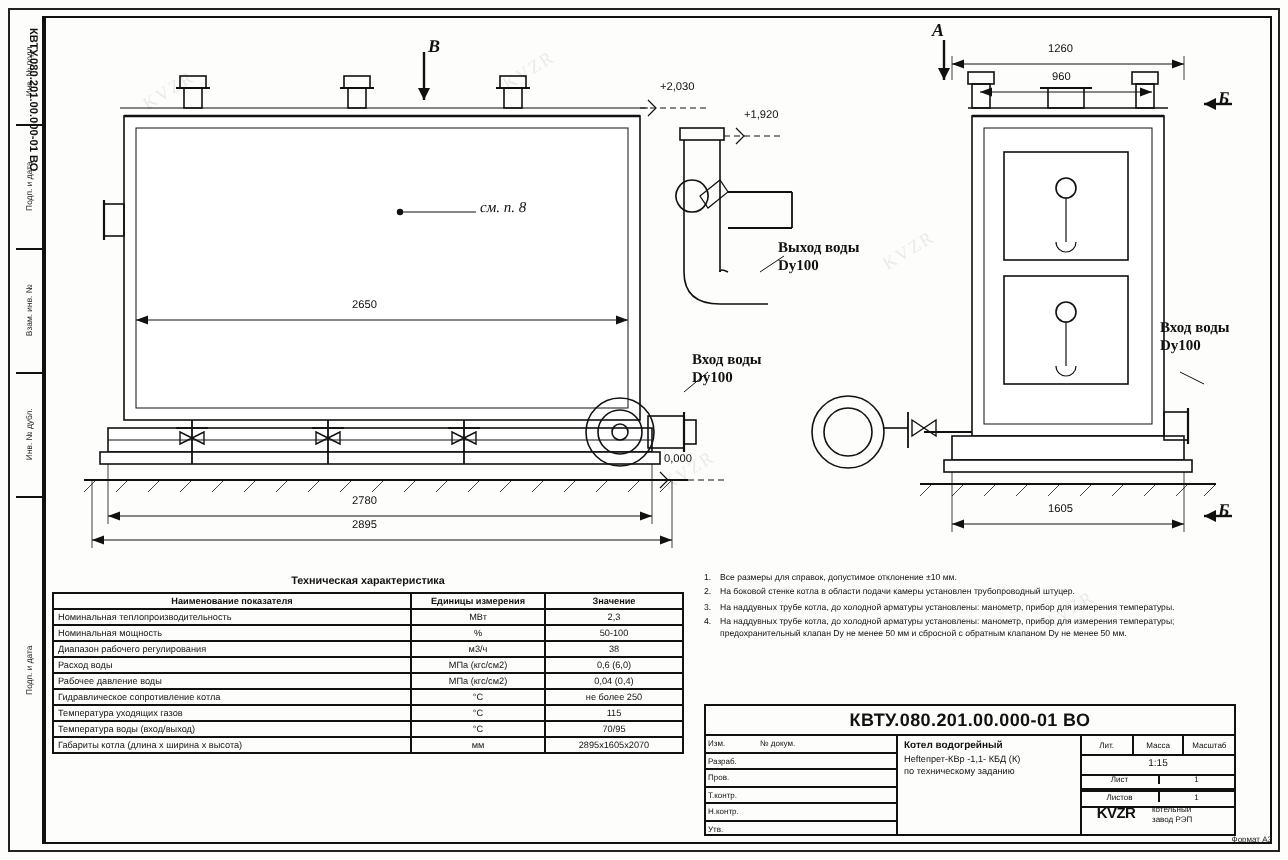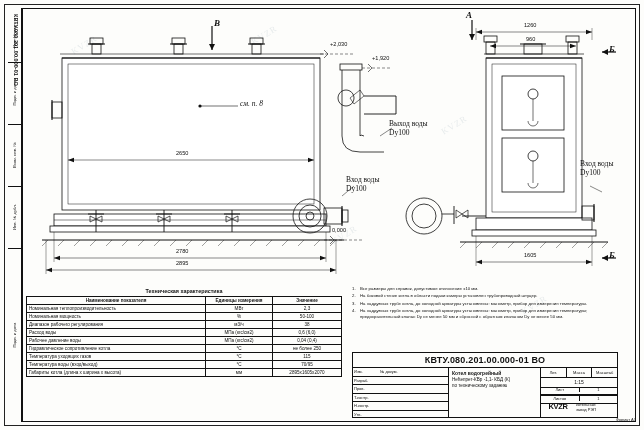--- a/index.html
+++ b/index.html
@@ -65,21 +65,21 @@
 
   svg.dwg{position:absolute;left:0;top:0;}
 
   .lbl{
     position:absolute;
     font-size:7.5px;
     color:#111;
     white-space:nowrap;
     font-family:"Liberation Serif", serif;
   }
-  .lbl.b{font-weight:normal;}
+  .lbl.b{font-weight:bold;}
   .dim{
     position:absolute;
     font-size:5.6px;
     color:#111;
     white-space:nowrap;
     font-family:"Liberation Sans", sans-serif;
   }
   .sect{
     position:absolute;
     font-size:9px;font-weight:bold;font-style:italic;

